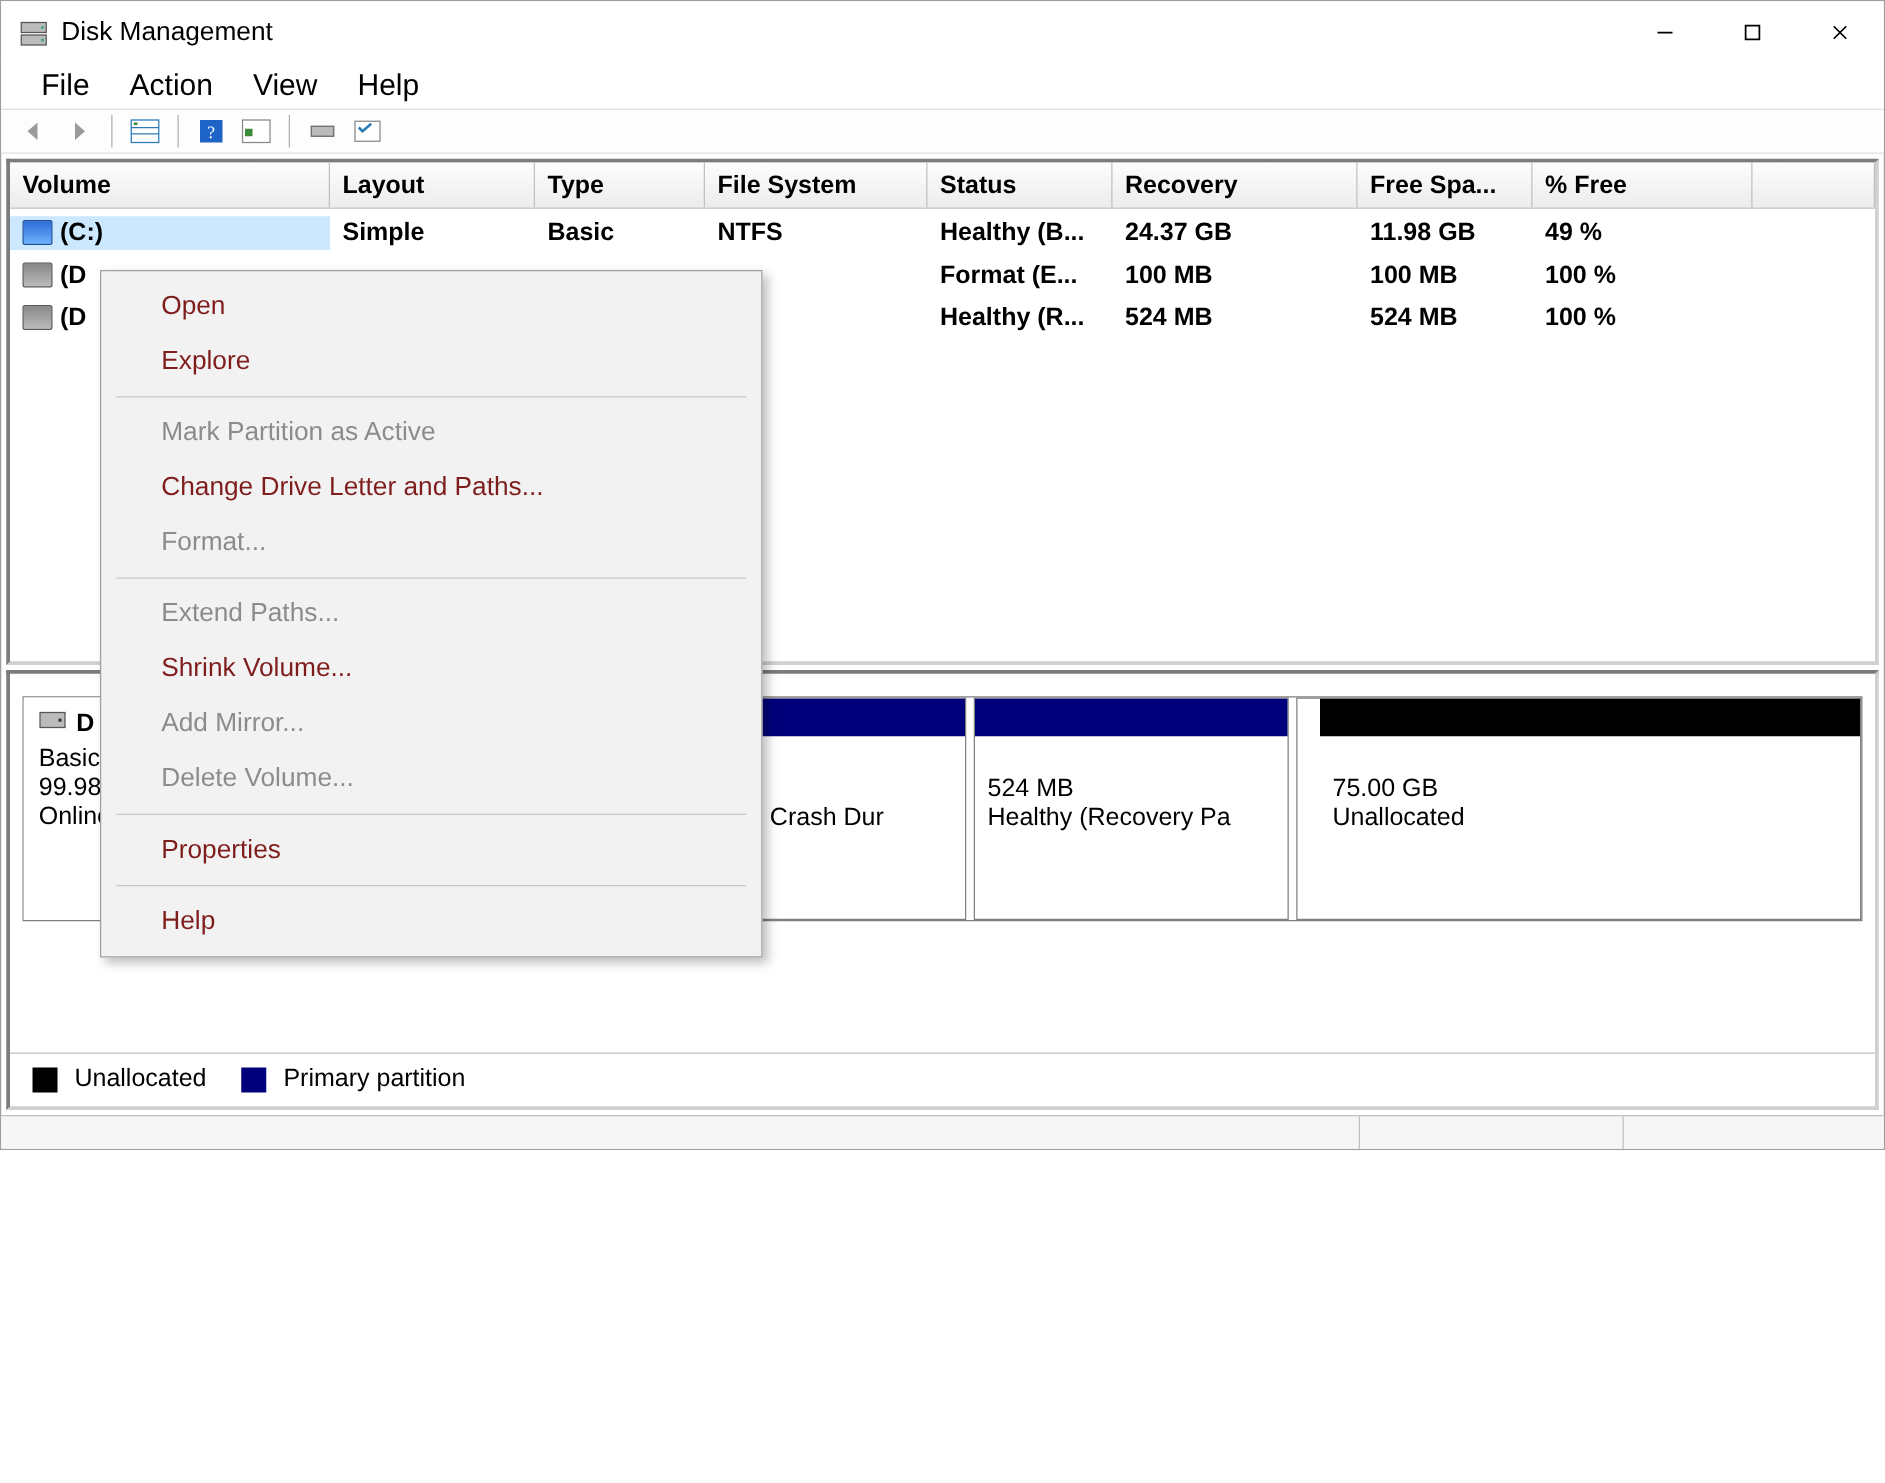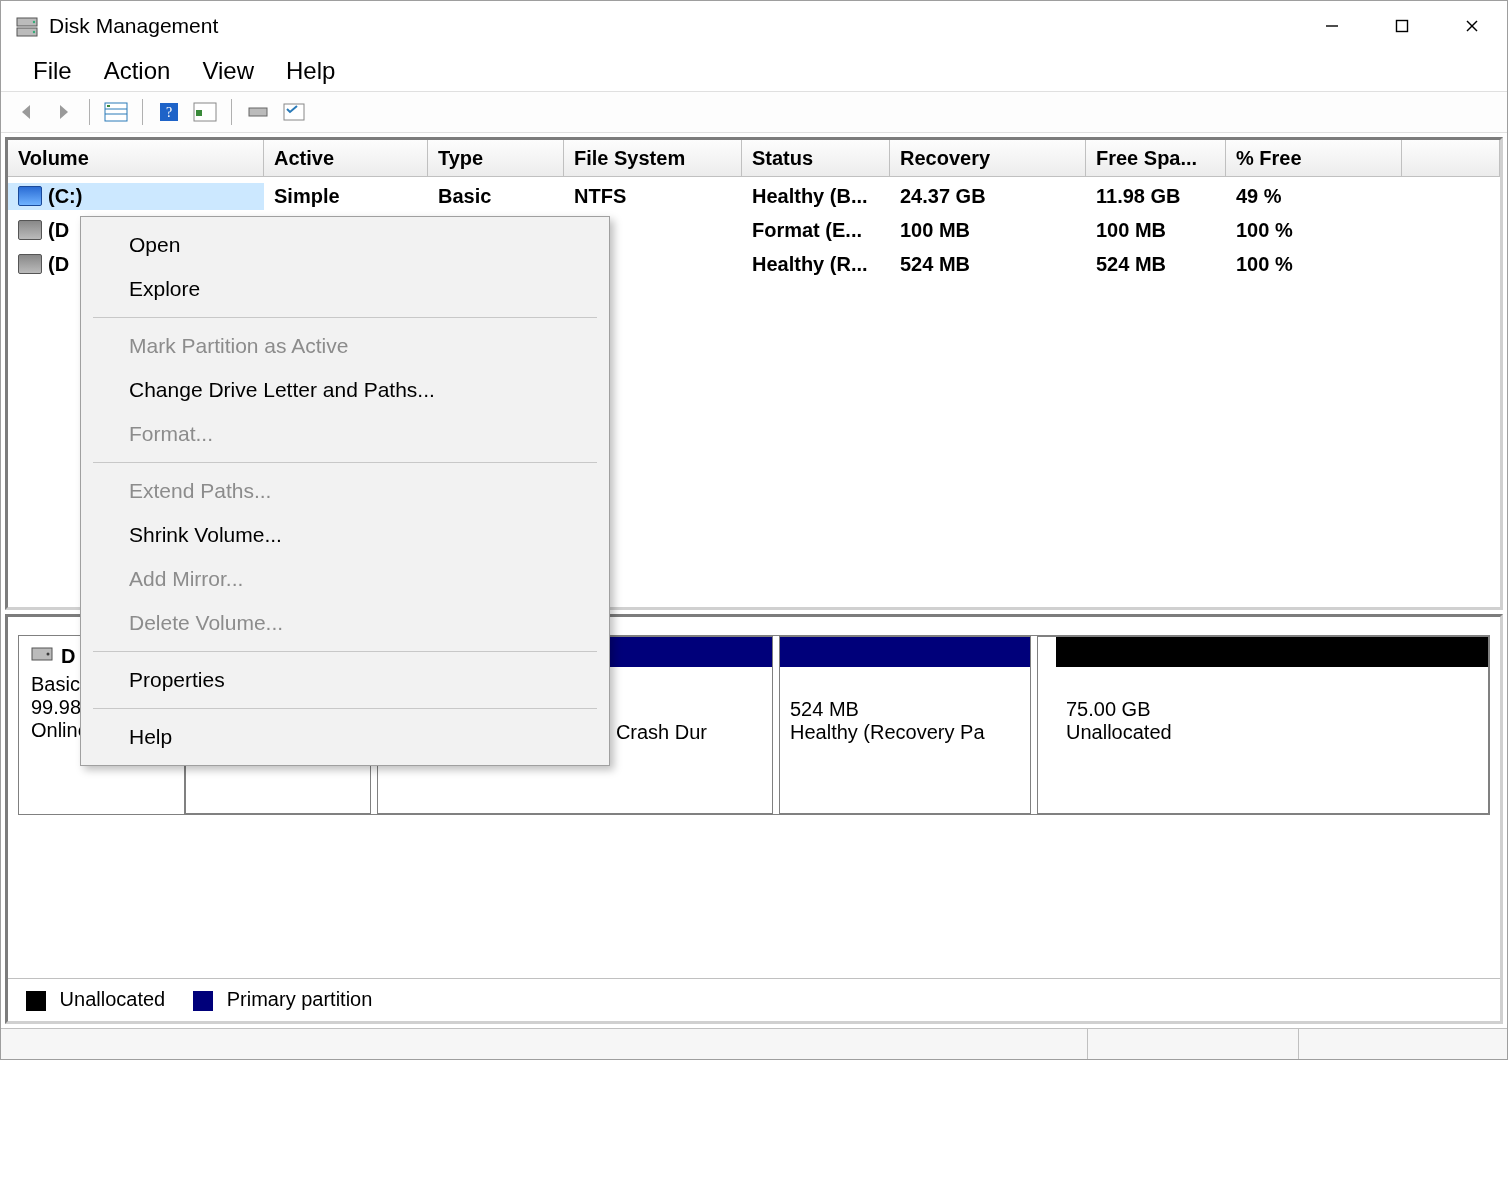--- a/index.html
+++ b/index.html
@@ -8,21 +8,21 @@
     width: 1508px;
     height: 1186px;
     font-family: "Segoe UI", Tahoma, sans-serif;
     font-size: 21px;
     background: #ffffff;
     color: #000;
     overflow: hidden;
   }
   .window {
     width: 1508px;
-    height: 1060px;
+    height: 920px;
     position: relative;
     box-sizing: border-box;
     display: flex;
     flex-direction: column;
     border: 1px solid #9e9e9e;
   }
   
   .titlebar {
     height: 50px;
     display: flex;
@@ -246,21 +246,21 @@
     width: 528px;
     background: #f2f2f2;
     border: 1px solid #a0a0a0;
     box-shadow: 4px 4px 8px rgba(0,0,0,0.25);
     padding: 6px 0;
     z-index: 50;
   }
   .context-menu .cm-item {
     padding: 10px 28px 10px 48px;
     font-size: 21px;
-    color: #000000;
+    color: #7f1d1d;
   }
   .context-menu .cm-item.disabled {
     color: #8c8c8c;
   }
   .context-menu .cm-sep {
     height: 1px;
     background: #c8c8c8;
     margin: 6px 12px;
   }
 
@@ -362,21 +362,21 @@
       <svg width="24" height="22" viewBox="0 0 24 22">
           <rect x="2" y="3" width="20" height="16" fill="#fff" stroke="#888"></rect>
           <path d="M5 8 l3 3 l7 -6" fill="none" stroke="#2a7ab8" stroke-width="2"></path>
         </svg>
     </div>
   </div>
 
   <div class="vol-area">
     <div class="vol-header">
       <div class="hcell">Volume</div>
-      <div class="hcell">Active</div>
+      <div class="hcell">Layout</div>
       <div class="hcell">Type</div>
       <div class="hcell">File System</div>
       <div class="hcell">Status</div>
       <div class="hcell">Recovery</div>
       <div class="hcell">Free Spa...</div>
       <div class="hcell">% Free</div>
       <div class="hcell"></div>
     </div>
     <div class="vol-rows" id="vol-rows">
         <div class="vol-row selected">

